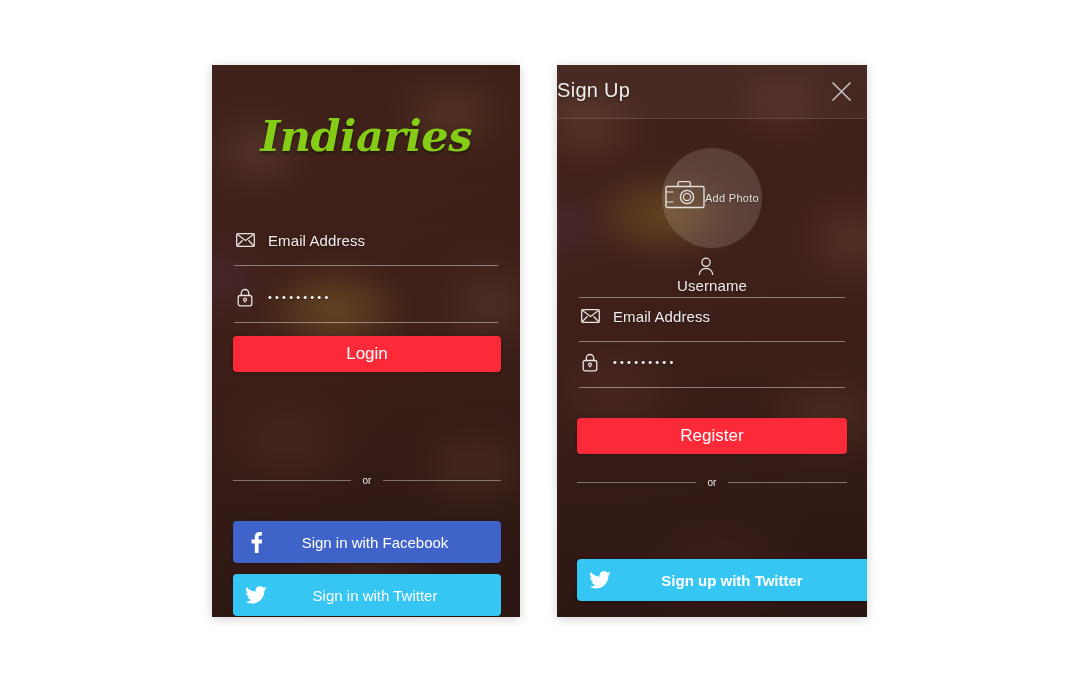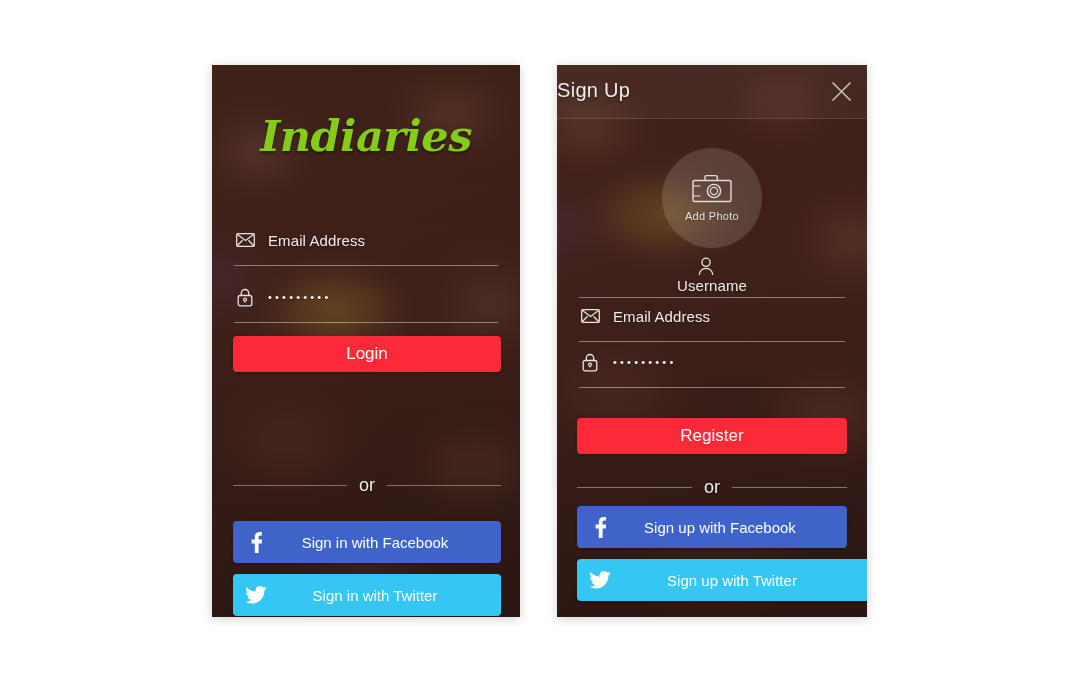--- a/index.html
+++ b/index.html
@@ -154,21 +154,21 @@
     align-items: center;
     gap: 12px;
   }
   .or-row .line {
     flex: 1;
     height: 1px;
     background: rgba(255,255,255,0.38);
   }
   .or-row .or-label {
     color: rgba(255,255,255,0.92);
-    font-size: 18px;
+    font-size: 10px;
     text-shadow: 0 1px 2px rgba(0,0,0,0.4);
   }
   #login-or { top: 410px; }
 
   .btn-social {
     position: absolute;
     left: 21px;
     width: 268px;
     height: 42px;
     border: none;
@@ -232,41 +232,41 @@
   .avatar-circle {
     position: absolute;
     left: 50%;
     top: 83px;
     transform: translateX(-50%);
     width: 100px;
     height: 100px;
     border-radius: 50%;
     background: rgba(255,255,255,0.14);
     display: flex;
-    flex-direction: column;
+    flex-direction: row;
     align-items: center;
     justify-content: center;
     cursor: pointer;
   }
   .avatar-circle .cam { opacity: 0.82; margin-bottom: 2px; }
   .avatar-circle .cam-label {
     color: rgba(255,255,255,0.85);
     font-size: 11px;
     letter-spacing: 0.3px;
     text-shadow: 0 1px 2px rgba(0,0,0,0.35);
   }
 
   #su-username { top: 190px; left: 22px; width: 266px; flex-direction: column; }
   #su-email    { top: 234px; left: 22px; width: 266px; }
   #su-pass     { top: 280px; left: 22px; width: 266px; }
 
   #su-submit { top: 353px; left: 20px; width: 270px; }
   #su-or     { top: 412px; left: 20px; width: 270px; }
   #su-fb     { top: 441px; left: 20px; width: 270px; }
-  #su-tw     { top: 494px; left: 20px; width: 294px; }
+  #su-tw     { top: 494px; left: 20px; width: 294px; font-weight: bold; }
 </style>
 </head>
 <body>
 
 <div class="stage">
 
   <div class="panel" id="login-panel">
     <div class="bg-photo login"></div>
     <div class="bg-tint"></div>
 
@@ -388,28 +388,20 @@
       </div>
 
       <button class="btn-primary" id="su-submit">Register</button>
 
       <div class="or-row" id="su-or">
         <span class="line"></span>
         <span class="or-label">or</span>
         <span class="line"></span>
       </div>
 
-      <div class="btn-social fb" id="su-fb">
-        <span class="sico">
-          <svg width="11" height="21" viewBox="0 0 11 21">
-            <path d="M7.6 21 V11.4 h3.2 l0.5-3.8 H7.6 V5.2 c0-1.1 0.3-1.8 1.9-1.8 h2 V0.1 C11.1 0.1 9.9 0 8.5 0 5.7 0 3.8 1.7 3.8 4.8 v2.8 H0.6 v3.8 h3.2 V21 z" fill="#ffffff"></path>
-          </svg>
-        </span>
-        <span class="slabel">Sign up with Facebook</span>
-      </div>
 
       <div class="btn-social tw" id="su-tw">
         <span class="sico">
           <svg width="22" height="18" viewBox="0 0 22 18">
             <path d="M21.6 2.1 a8.6 8.6 0 0 1-2.5 0.7 A4.4 4.4 0 0 0 21 0.4 a8.7 8.7 0 0 1-2.8 1.1 A4.4 4.4 0 0 0 10.7 5.5 a12.4 12.4 0 0 1-9-4.6 a4.4 4.4 0 0 0 1.4 5.9 a4.3 4.3 0 0 1-2-0.6 v0.1 a4.4 4.4 0 0 0 3.5 4.3 a4.4 4.4 0 0 1-2 0.1 a4.4 4.4 0 0 0 4.1 3.1 A8.9 8.9 0 0 1 0 15.6 a12.5 12.5 0 0 0 6.8 2 c8.1 0 12.6-6.8 12.6-12.6 v-0.6 a8.9 8.9 0 0 0 2.2-2.3 z" fill="#ffffff"></path>
           </svg>
         </span>
         <span class="slabel">Sign up with Twitter</span>
       </div>
 

